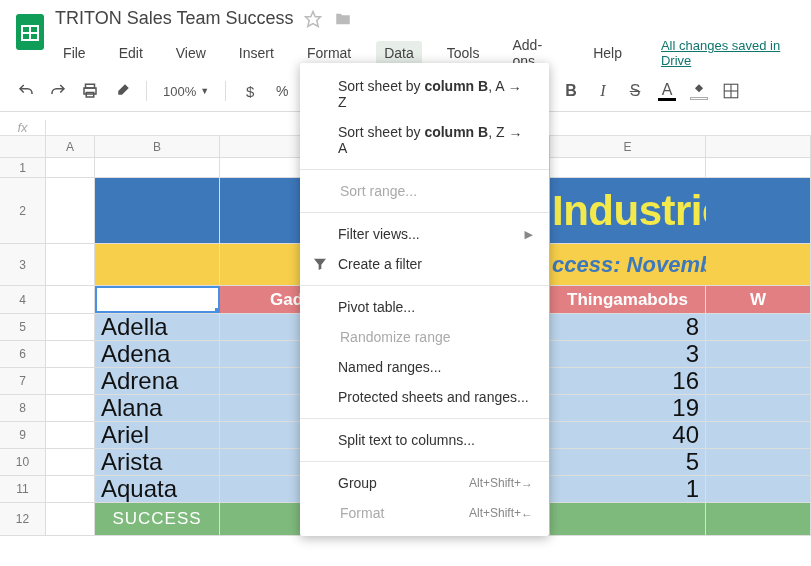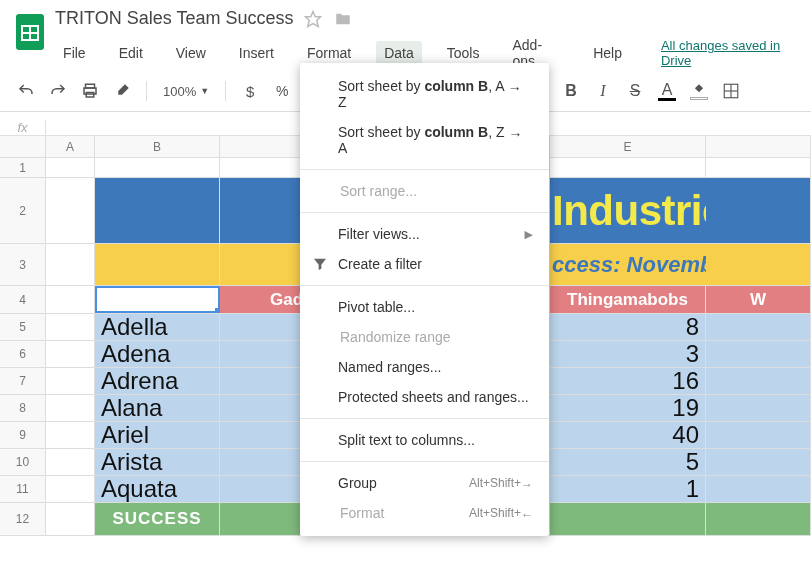--- a/index.html
+++ b/index.html
@@ -51,21 +51,21 @@
   .r3 { height:42px;}
   .r4 { height:28px;}
   .r5,.r6,.r7,.r8,.r9,.r10,.r11 { height:27px;}
   .r12 { height:33px;}
   
   .banner-blue { background:#3d78bb; }
   .banner-yellow-strip { background:#f8cf4b;}
   .header-red { background:#e27f82; color:#fff; font-size:17px; font-weight:bold; display:flex; align-items:center; justify-content:center;}
   .data-cell { background:#bcd5ec; font-family: 'Arial Narrow', Arial, sans-serif; font-stretch: condensed; font-size:24px; color:#111; padding: 0 6px; display:flex; align-items:center;}
   .data-cell.num { justify-content:flex-end;}
-  .success-row { background:#7fba7d; color:#fff; font-weight:bold; font-size:17px; display:flex; align-items:center; justify-content:center; letter-spacing:1px;}
+  .success-row { background:#7fba7d; color:#fff; font-weight:normal; font-size:17px; display:flex; align-items:center; justify-content:center; letter-spacing:1px;}
   
   .selected-cell { border:2px solid #4a90e2; background:#fff !important; position:relative;}
   .selected-cell::after { content:''; position:absolute; right:-3px; bottom:-3px; width:6px; height:6px; background:#4a90e2;}
   
   .industries-text { color:#f3e94b; font-size:42px; font-weight:900; letter-spacing:-0.5px; display:flex; align-items:center; padding-left:2px;}
   .subtitle-text { background:#f8cf4b; color:#3d78bb; font-size:22px; font-weight:900; font-style:italic; display:flex; align-items:center; padding-left:2px;}
   
   
   .dropdown { position:absolute; left:300px; top:63px; width:249px; background:#fff; box-shadow: 0 2px 12px rgba(0,0,0,0.3); border-radius:2px; padding: 8px 0; z-index:100; font-size:14px; color:#333;}
   .dd-item { padding: 7px 16px 7px 38px; position:relative; display:flex; justify-content:space-between; align-items:center;}

